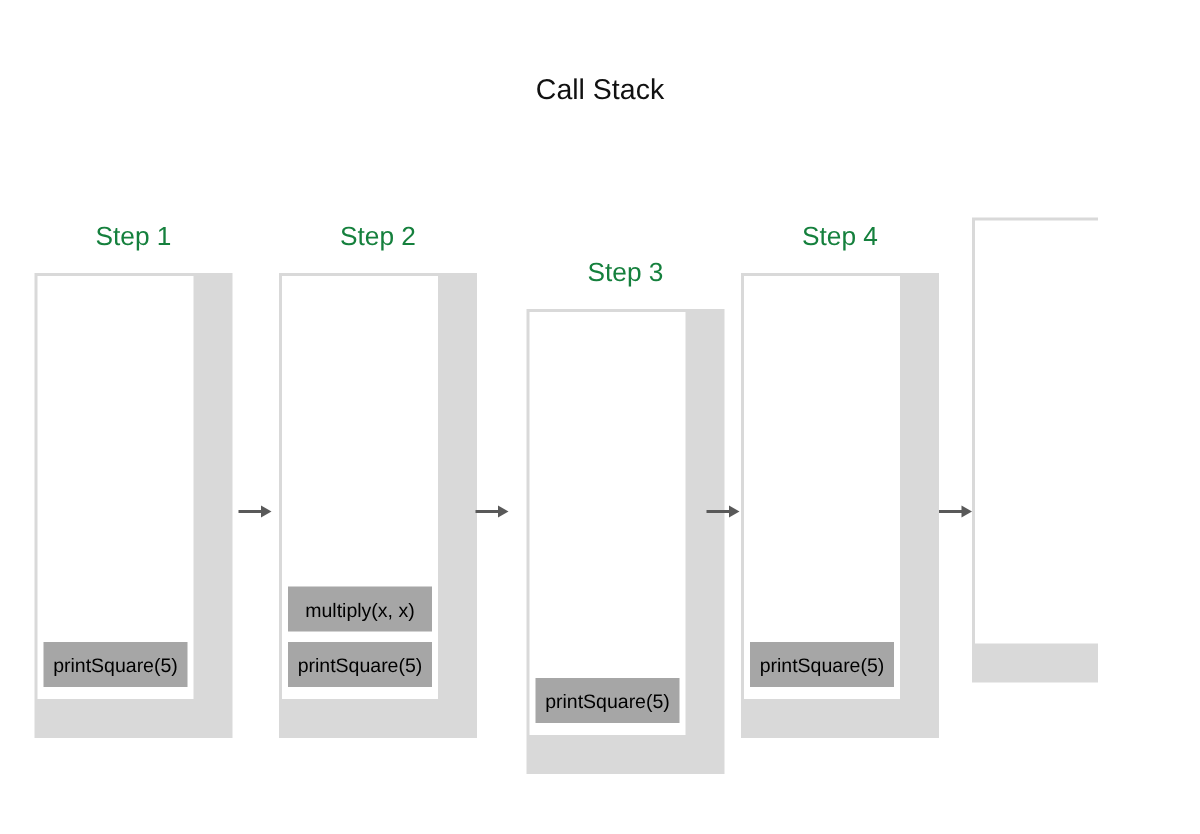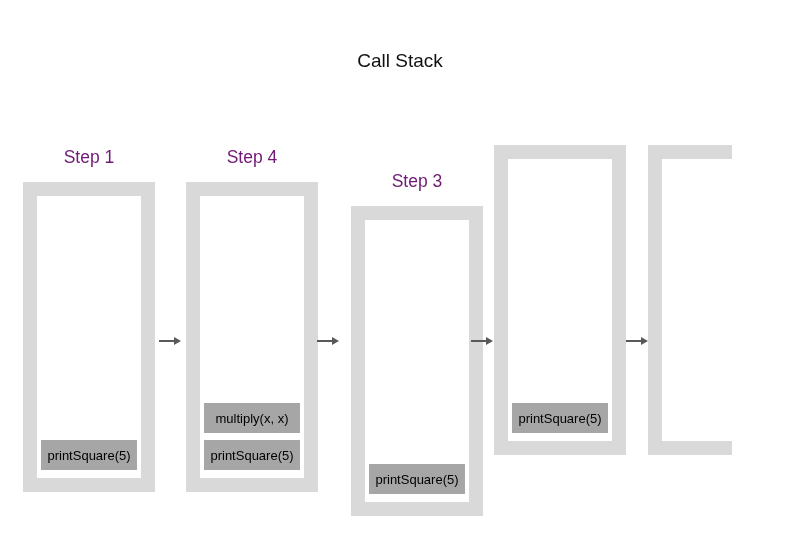--- a/index.html
+++ b/index.html
@@ -26,30 +26,30 @@
   }
   .step-group {
     position: absolute;
     top: 145px;
     width: 132px;
   }
   .step-label {
     width: 100%;
     text-align: center;
     font-size: 17.5px;
-    color: #701a75;
+    color: #15803d;
     height: 24px;
     line-height: 24px;
     margin-bottom: 13px;
   }
   .stack-box {
     width: 132px;
     height: 310px;
     background: #d9d9d9;
-    padding: 14px;
+    padding: 2px;
     box-sizing: border-box;
   }
   .stack-inner {
     width: 104px;
     height: 282px;
     background: #ffffff;
     display: flex;
     flex-direction: column;
     justify-content: flex-end;
     align-items: center;
@@ -104,21 +104,21 @@
   </div>
 
   <div class="arrow arrow-1">
     <svg width="24" height="14" viewBox="0 0 24 14">
       <line x1="1" y1="7" x2="17" y2="7" stroke="#595959" stroke-width="2"></line>
       <polygon points="16,3 23,7 16,11" fill="#595959"></polygon>
     </svg>
   </div>
 
   <div class="step-group col-2">
-    <div class="step-label">Step 4</div>
+    <div class="step-label">Step 2</div>
     <div class="stack-box">
       <div class="stack-inner">
         <div class="stack-frame">multiply(x, x)</div>
         <div class="stack-frame">printSquare(5)</div>
       </div>
     </div>
   </div>
 
   <div class="arrow arrow-2">
     <svg width="24" height="14" viewBox="0 0 24 14">
@@ -137,20 +137,21 @@
   </div>
 
   <div class="arrow arrow-3">
     <svg width="24" height="14" viewBox="0 0 24 14">
       <line x1="1" y1="7" x2="17" y2="7" stroke="#595959" stroke-width="2"></line>
       <polygon points="16,3 23,7 16,11" fill="#595959"></polygon>
     </svg>
   </div>
 
   <div class="step-group col-4">
+    <div class="step-label">Step 4</div>
     <div class="stack-box">
       <div class="stack-inner">
         <div class="stack-frame">printSquare(5)</div>
       </div>
     </div>
   </div>
 
   <div class="arrow arrow-4">
     <svg width="24" height="14" viewBox="0 0 24 14">
       <line x1="1" y1="7" x2="17" y2="7" stroke="#595959" stroke-width="2"></line>

